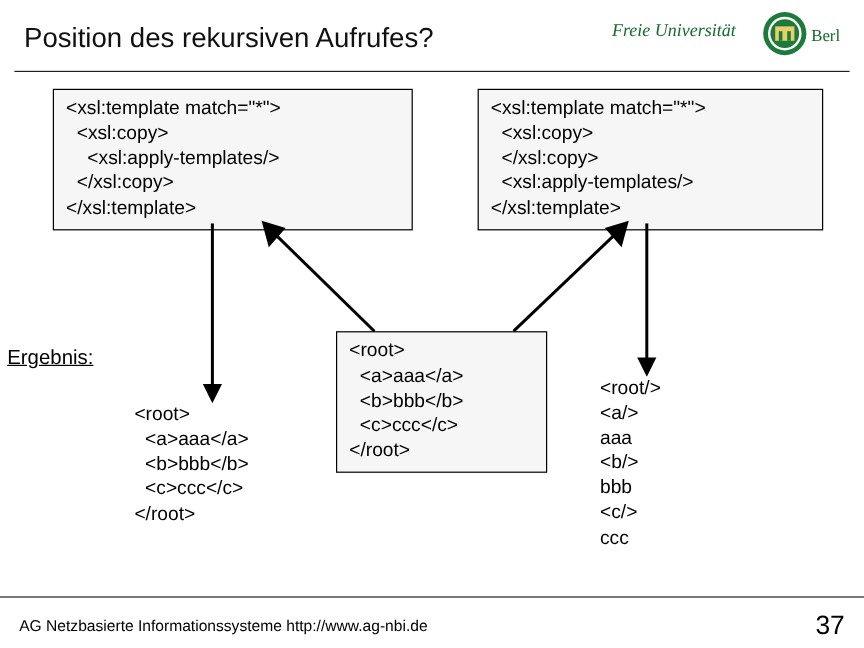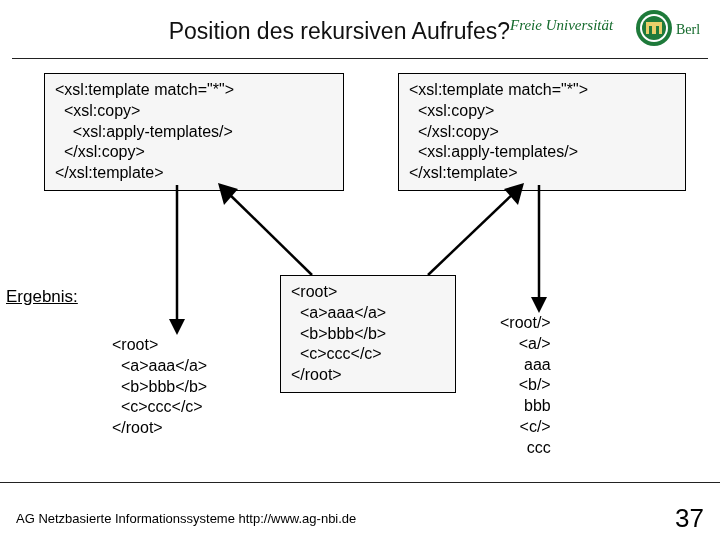--- a/index.html
+++ b/index.html
@@ -7,21 +7,21 @@
     width: 720px;
     height: 540px;
     font-family: Verdana, Geneva, sans-serif;
     background: #fff;
     position: relative;
     overflow: hidden;
   }
   .header {
     display: flex;
     align-items: center;
-    justify-content: flex-end;
+    justify-content: space-between;
     padding: 8px 20px 4px 20px;
   }
   .title {
     font-size: 23px;
     color: #111;
     font-weight: 400;
   }
   .logo {
     display: inline-block;
   }
@@ -57,39 +57,39 @@
     font-weight: 400;
   }
   .plain {
     position: absolute;
     font-size: 16px;
     line-height: 1.3;
     white-space: pre;
     font-family: Verdana, Geneva, sans-serif;
   }
   .out1 { left: 112px; top: 276px; }
-  .out2 { left: 500px; top: 254px; text-align: right; }
+  .out2 { left: 500px; top: 254px; }
   .arrow {
     position: absolute;
   }
   .arrow svg { display: block; }
   .footer {
     position: absolute;
     bottom: 0;
     left: 0;
     width: 100%;
     border-top: 1.5px solid #222;
-    padding: 20px 16px 6px 16px;
+    padding: 10px 16px 6px 16px;
     display: flex;
     justify-content: space-between;
     align-items: center;
     font-size: 13px;
   }
   .footer .pnum {
-    font-size: 26px;
+    font-size: 22px;
   }
   b { font-weight: normal; }
 </style>
 </head>
 <body>
 
 <div class="header">
   <div class="title">Position des rekursiven Aufrufes?</div>
   <div class="logo">
     <svg width="190" height="42" viewBox="0 0 190 42">

